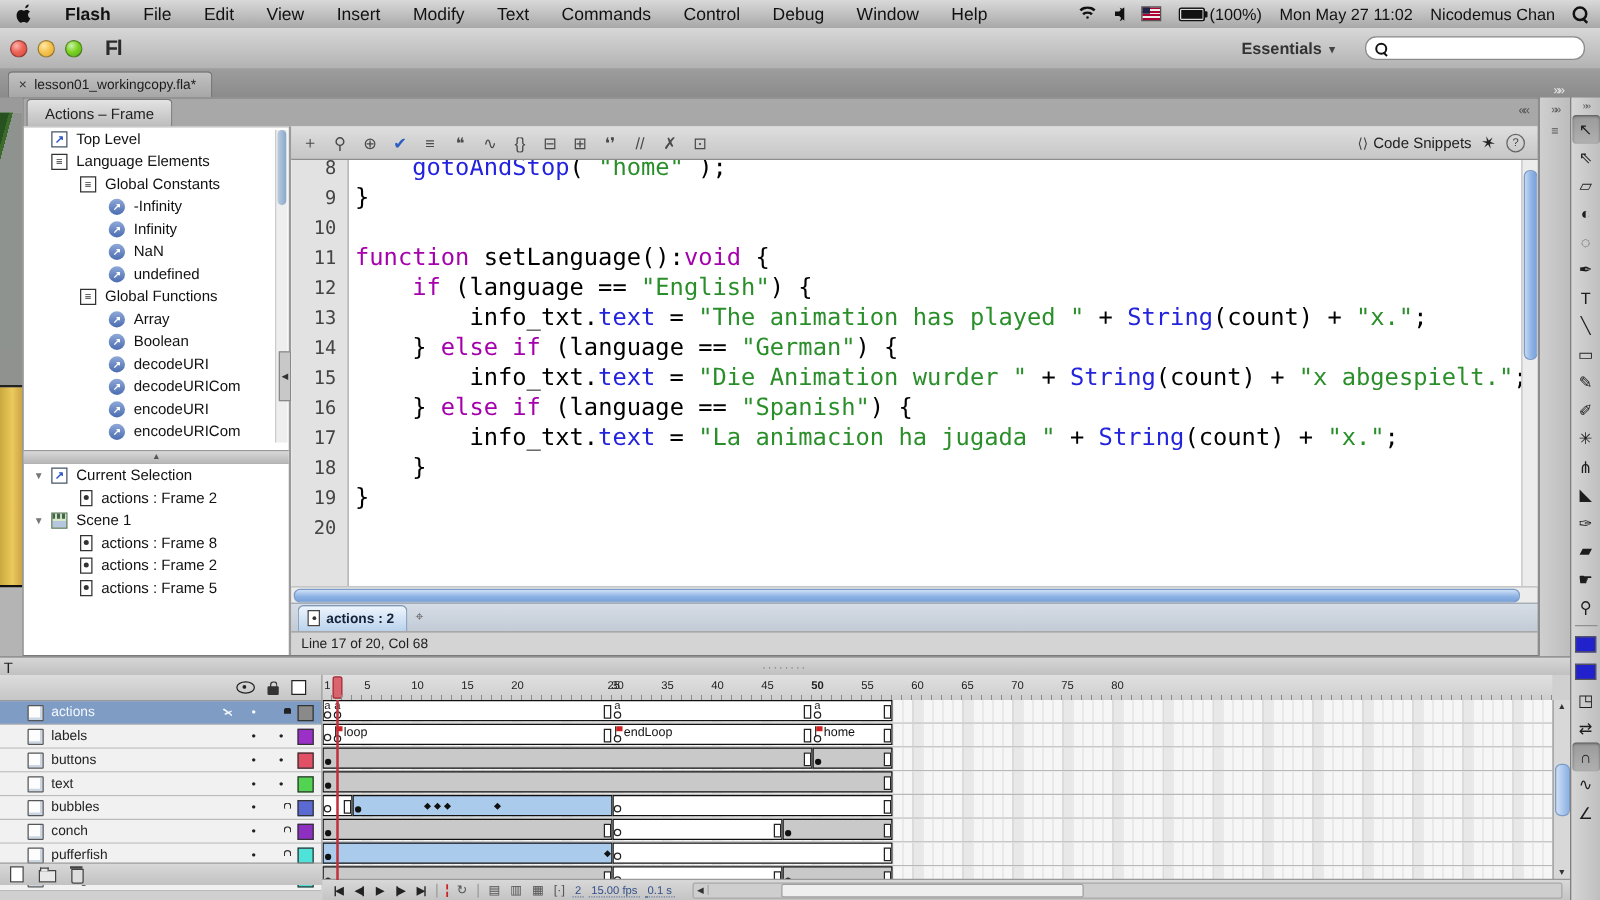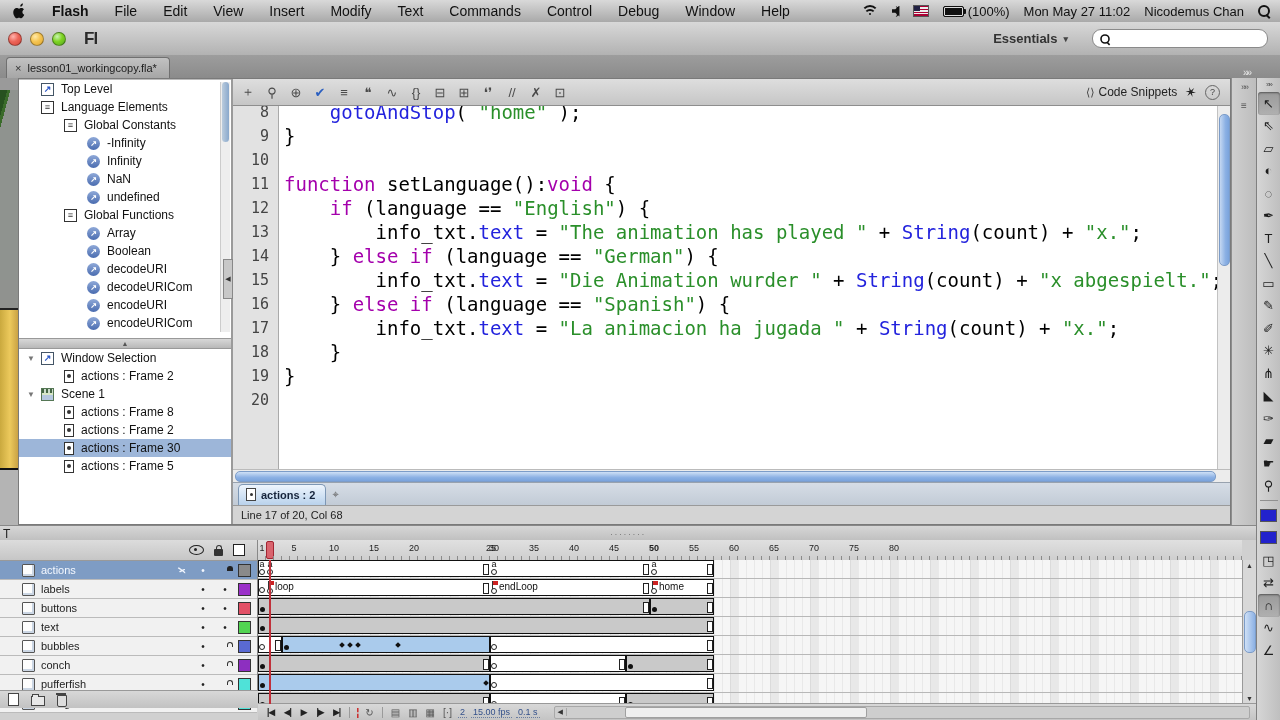--- a/index.html
+++ b/index.html
@@ -250,20 +250,24 @@
   <div id="main">
     <div id="stage-sliver">
       <div class="sl1"></div>
       <div class="sl2"></div>
       <div class="sl3"></div>
       <div class="sl4"></div>
       <div class="sl5"></div>
     </div>
 
     <div id="actions-panel">
+      <div id="ap-tabrow">
+        <div id="ap-tab">Actions – Frame</div>
+        <span class="collapse">««</span>
+      </div>
       <div id="ap-body">
 
         <div id="left-pane">
           <div id="tree-top">
 
           <div class="trow" style="padding-left: 22px;">
                 <span class="ti ti-toplevel">↗</span>
                 <span>Top Level</span>
               </div>
               <div class="trow" style="padding-left: 22px;">
@@ -320,21 +324,21 @@
               </div>
               <div id="tt-scroll">
                 <div class="th"></div>
               </div>
             </div>
           <div id="tree-split">▲</div>
           <div id="tree-bottom">
               <div class="trow" style="padding-left: 22px;">
                 <span class="tdisc">▼</span>
                 <span class="ti ti-toplevel">↗</span>
-                <span>Window Selection</span>
+                <span>Current Selection</span>
               </div>
               <div class="trow" style="padding-left: 45px;">
                 <span class="ti ti-frame">
                   <i></i>
                 </span>
                 <span>actions : Frame 2</span>
               </div>
               <div class="trow" style="padding-left: 22px;">
                 <span class="tdisc">▼</span>
                 <span class="ti ti-scene"></span>
@@ -344,26 +348,20 @@
                 <span class="ti ti-frame">
                   <i></i>
                 </span>
                 <span>actions : Frame 8</span>
               </div>
               <div class="trow" style="padding-left: 45px;">
                 <span class="ti ti-frame">
                   <i></i>
                 </span>
                 <span>actions : Frame 2</span>
-              </div>
-              <div class="trow sel" style="padding-left: 45px;">
-                <span class="ti ti-frame">
-                  <i></i>
-                </span>
-                <span>actions : Frame 30</span>
               </div>
               <div class="trow" style="padding-left: 45px;">
                 <span class="ti ti-frame">
                   <i></i>
                 </span>
                 <span>actions : Frame 5</span>
               </div>
             </div>
           <div id="pane-collapse">◀</div>
         </div>

